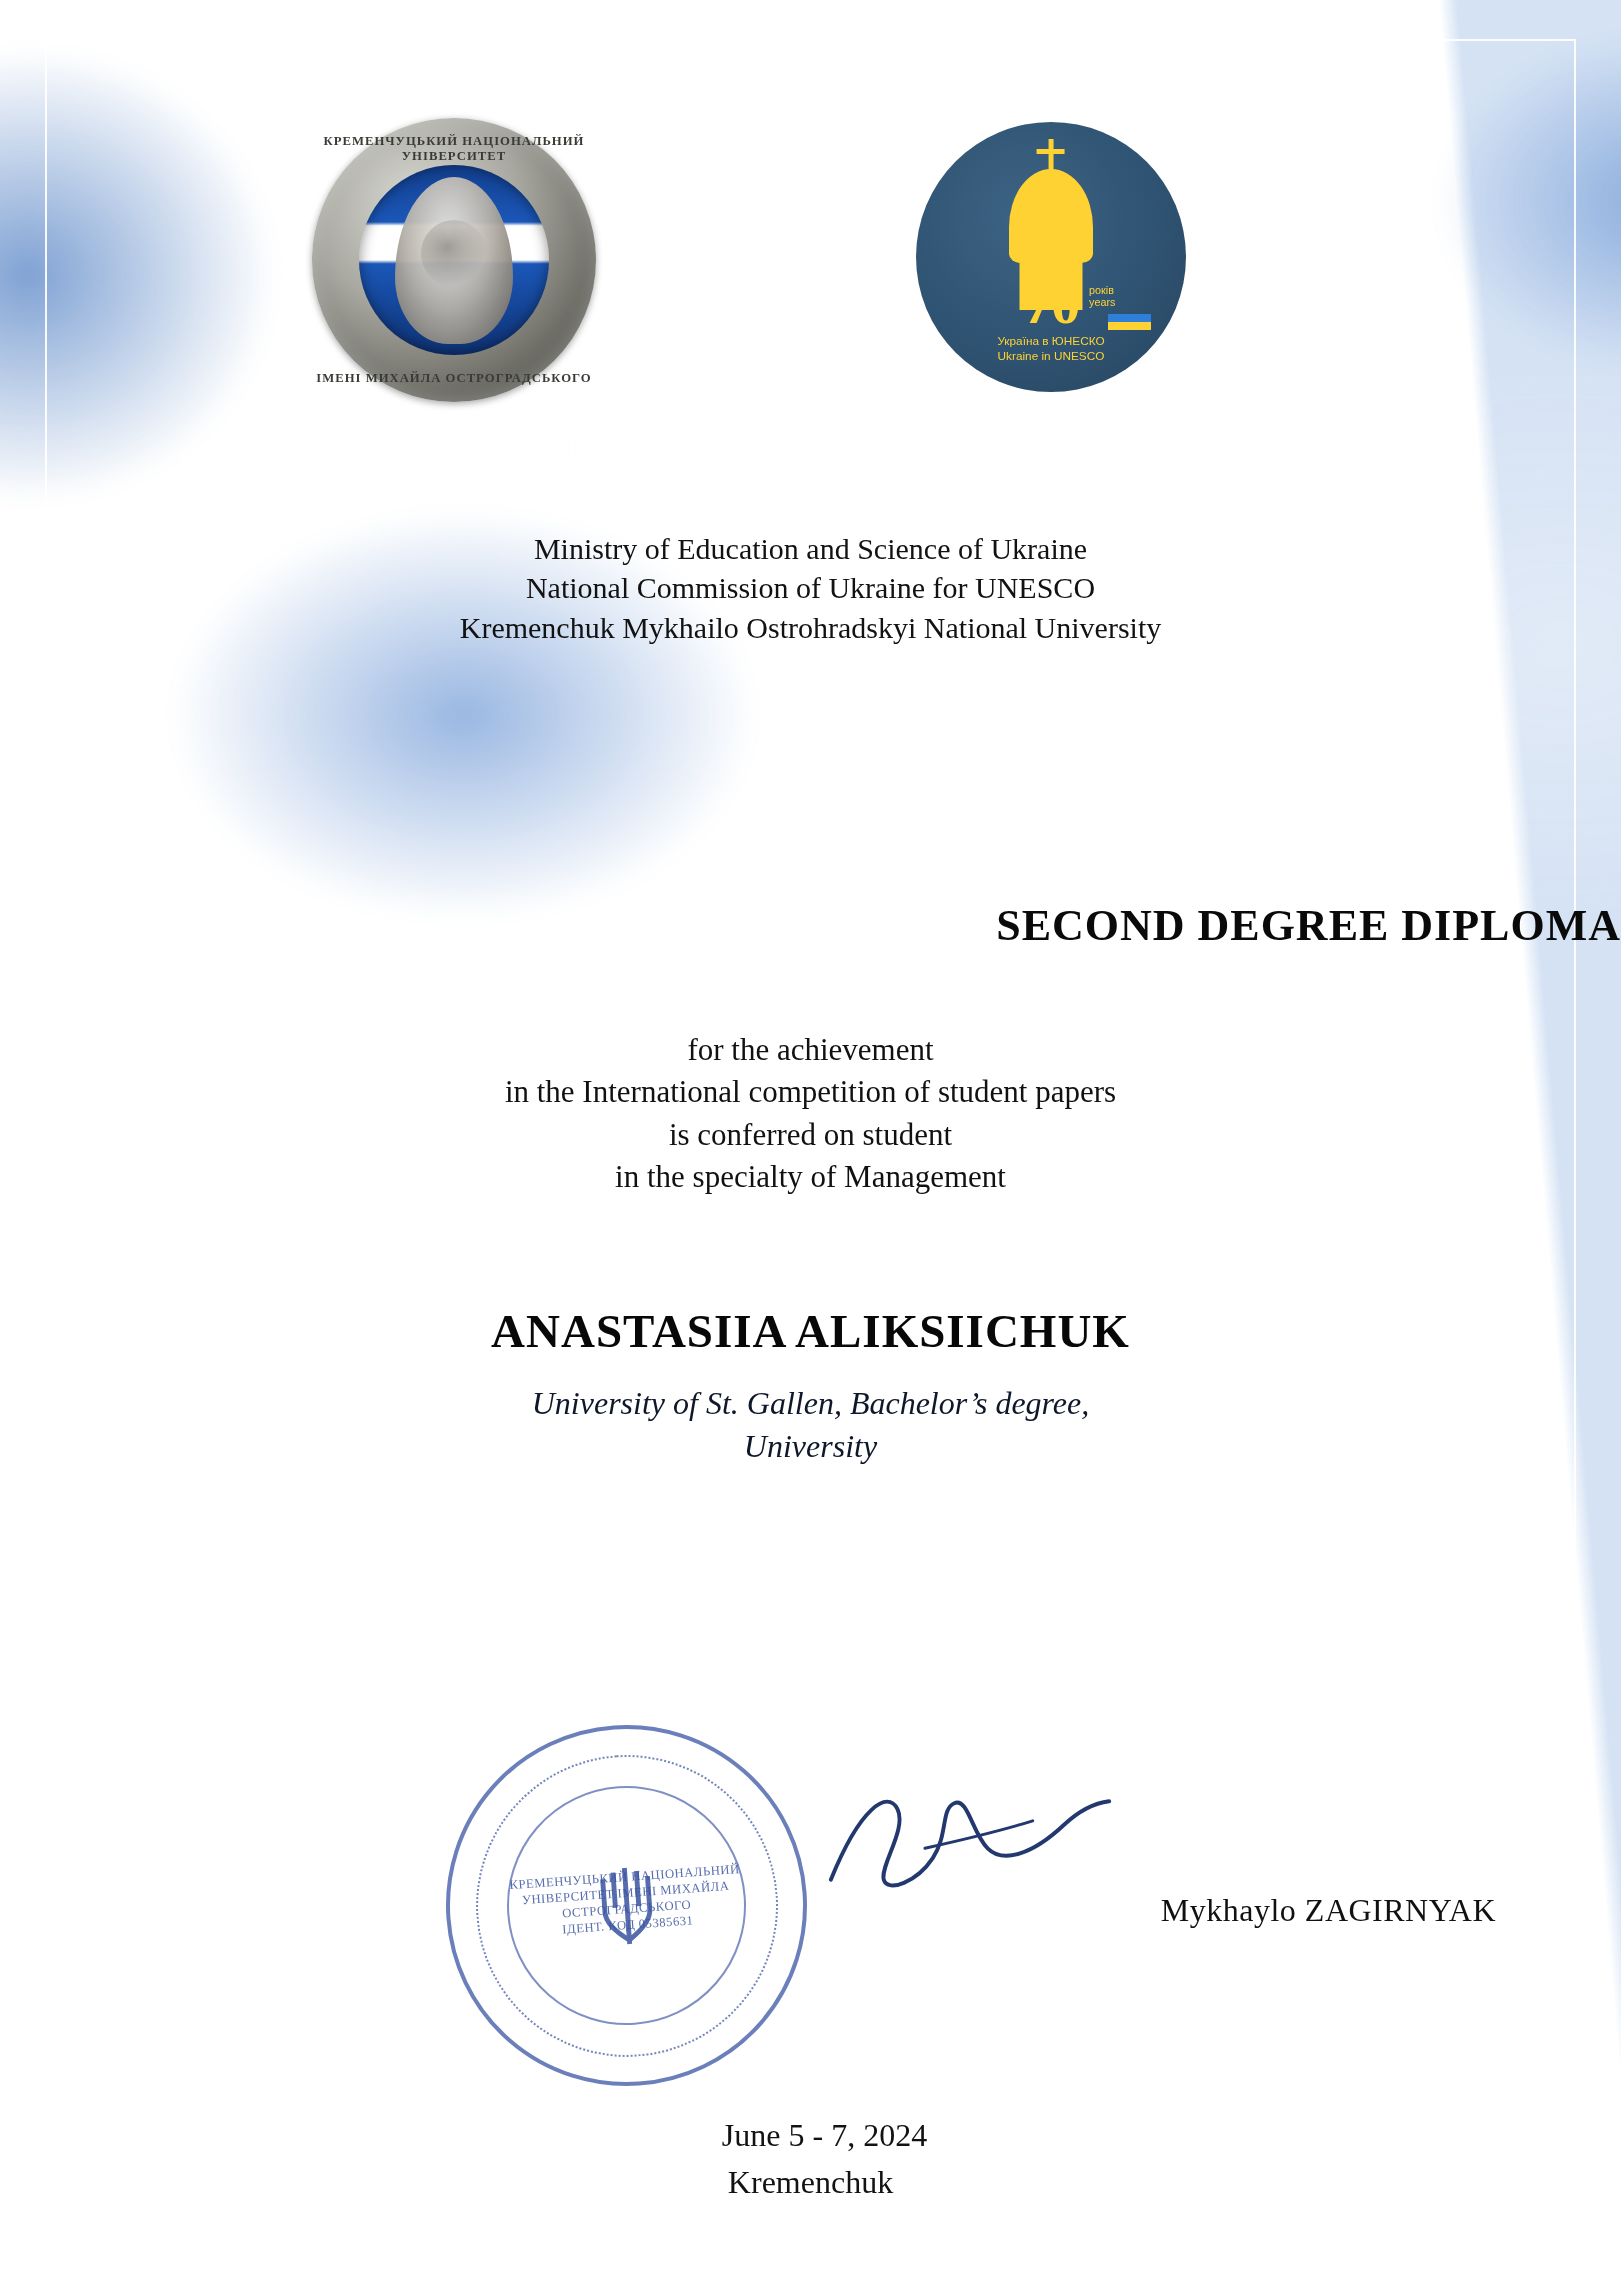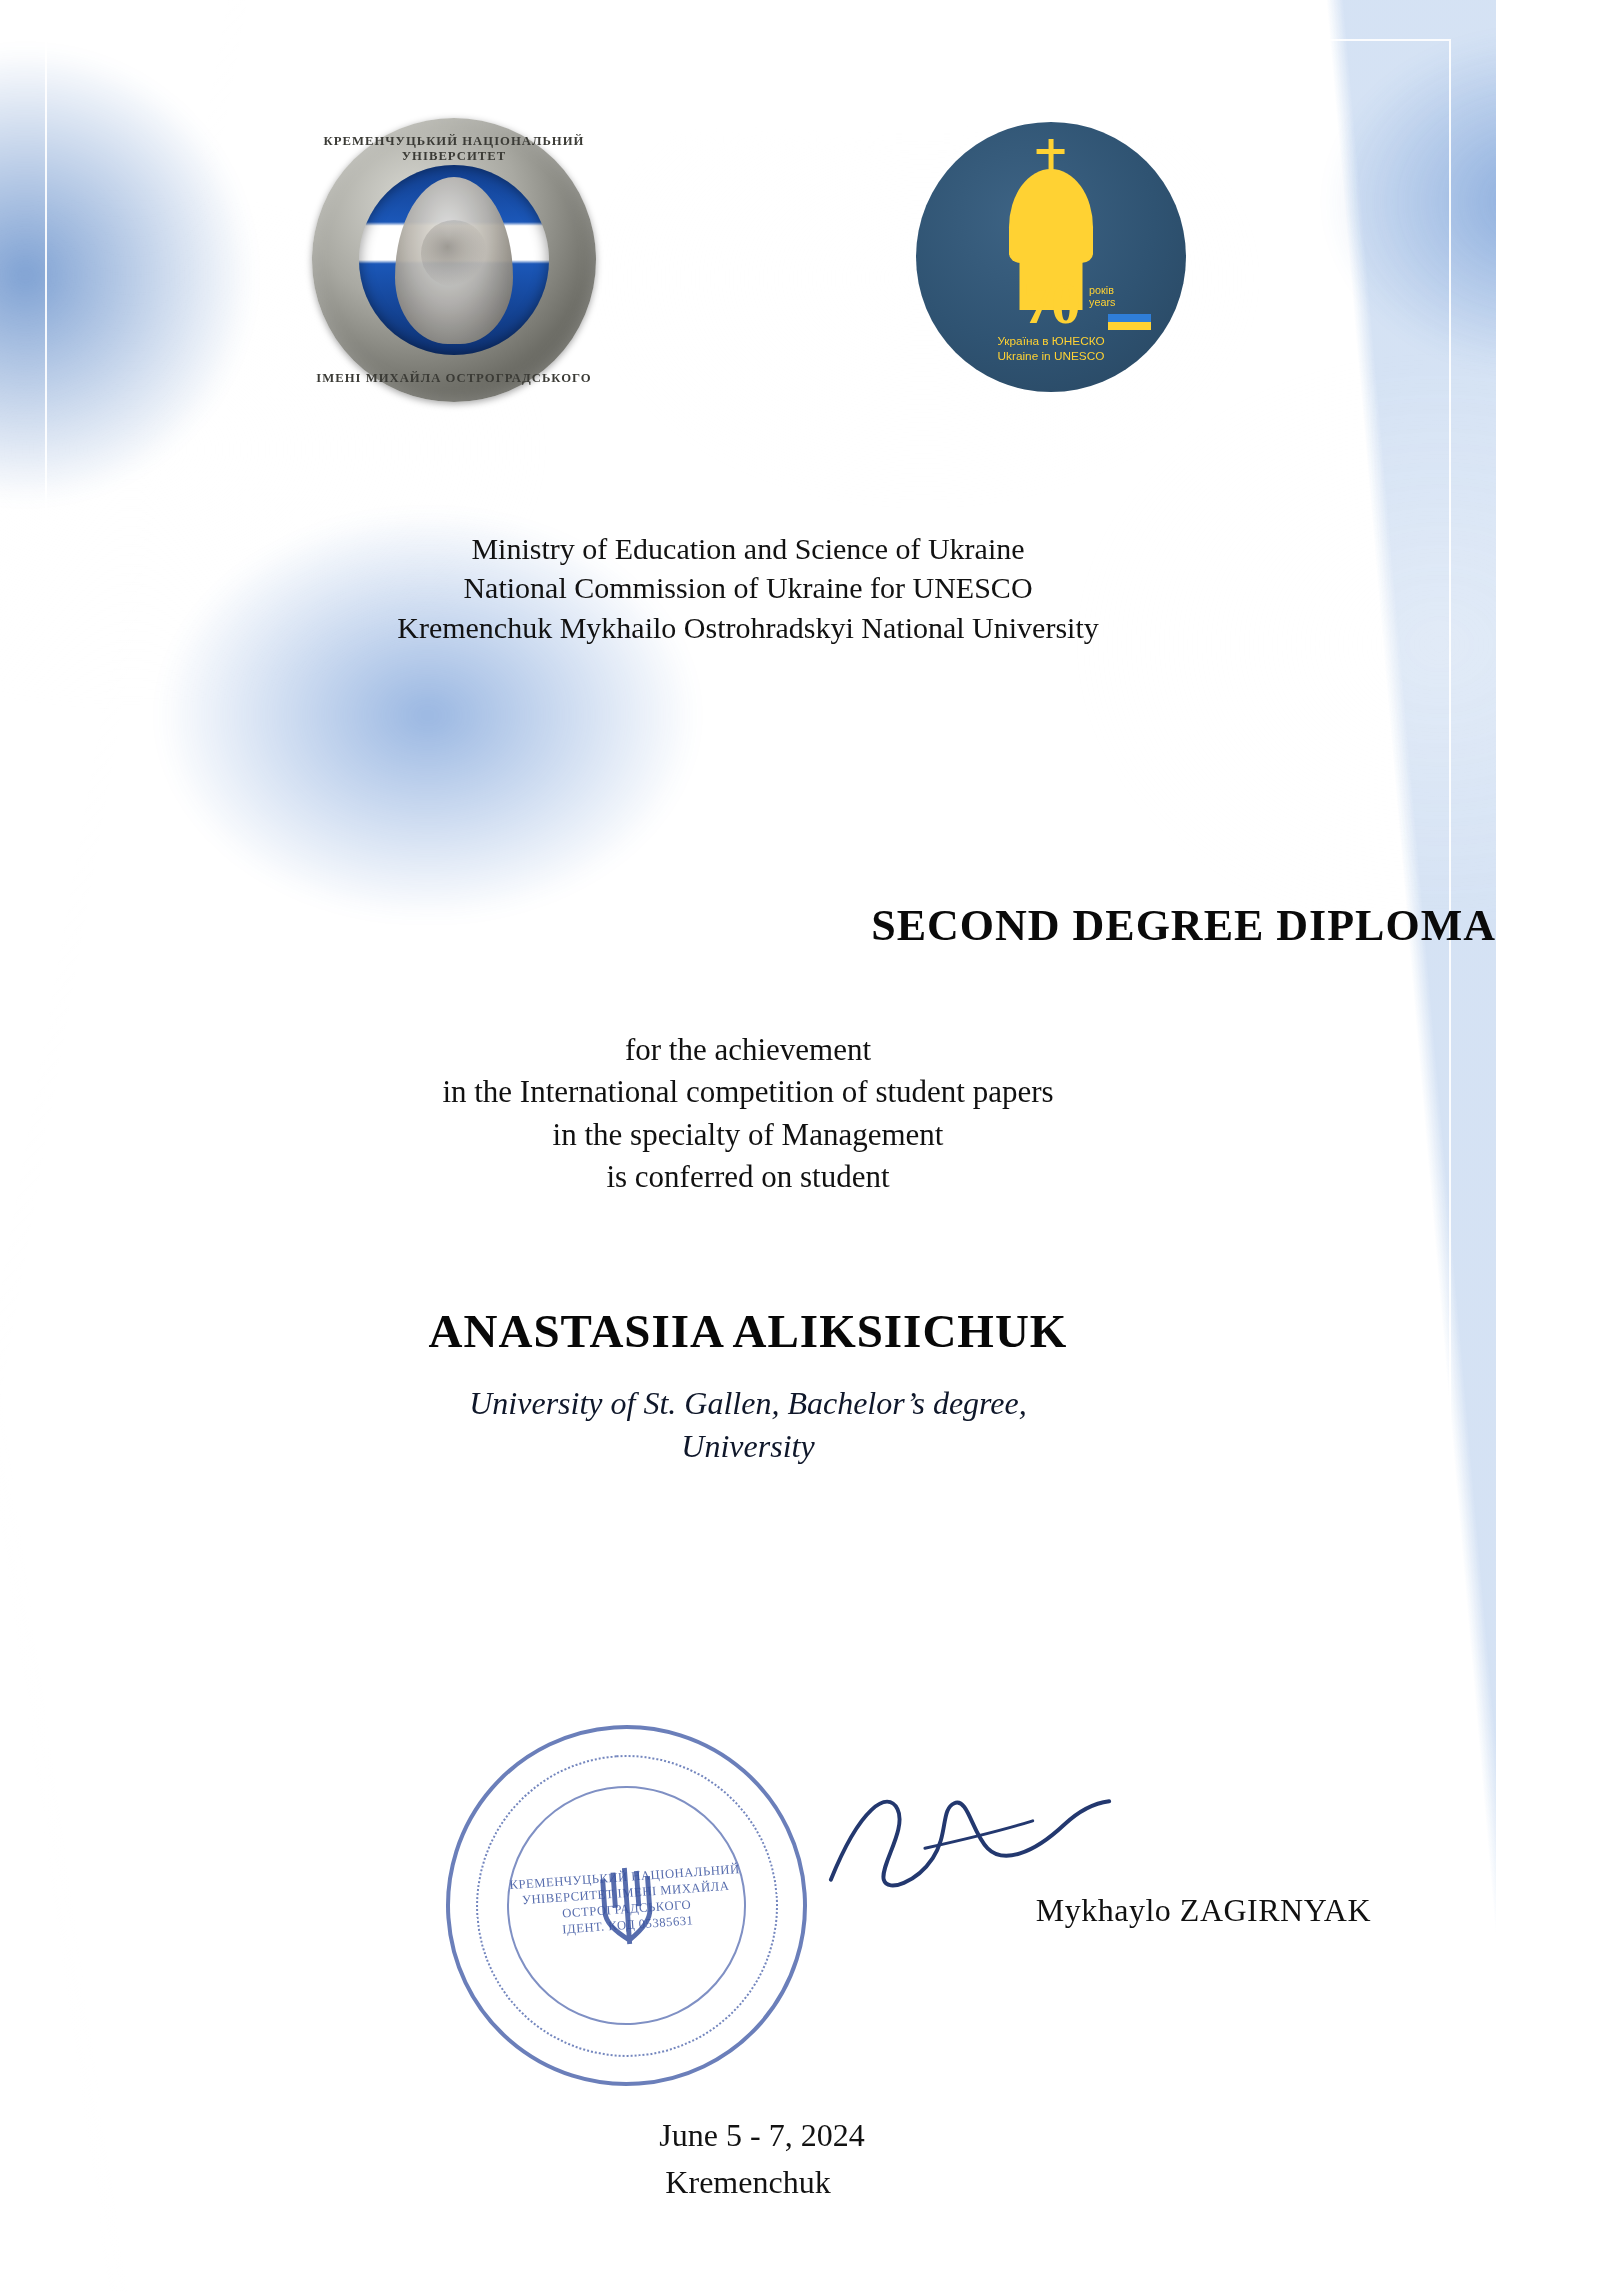--- a/index.html
+++ b/index.html
@@ -8,21 +8,21 @@
   }
   body {
     width: 1621px;
     height: 2293px;
     font-family: "Liberation Serif", serif;
     overflow: hidden;
   }
 
   .certificate {
     position: relative;
-    width: 1496px;
+    width: 1621px;
     height: 2293px;
     box-sizing: border-box;
     background:
       
       radial-gradient(ellipse 70% 30% at 50% 52%, rgba(255,255,255,0.55) 0%, rgba(255,255,255,0.0) 70%),
       radial-gradient(ellipse 50% 20% at 20% 25%, rgba(255,255,255,0.35) 0%, rgba(255,255,255,0) 70%),
       radial-gradient(ellipse 45% 18% at 80% 12%, rgba(255,255,255,0.30) 0%, rgba(255,255,255,0) 70%),
       radial-gradient(ellipse 60% 22% at 35% 72%, rgba(255,255,255,0.28) 0%, rgba(255,255,255,0) 70%),
       linear-gradient(178deg,
         #2f7ed8 0%,
@@ -443,22 +443,22 @@
       <div>Ministry of Education and Science of Ukraine</div>
       <div>National Commission of Ukraine for UNESCO</div>
       <div>Kremenchuk Mykhailo Ostrohradskyi National University</div>
     </div>
 
     <div class="title">SECOND DEGREE DIPLOMA</div>
 
     <div class="body-lines">
       <div>for the achievement</div>
       <div>in the International competition of student papers</div>
+      <div>is conferred on student</div>
       <div>in the specialty of Management</div>
-      <div>is conferred on student</div>
     </div>
 
     <div class="recipient">ANASTASIIA ALIKSIICHUK</div>
     <div class="affiliation">
       <div>University of St. Gallen, Bachelor’s degree,</div>
       <div>University</div>
     </div>
 
 
     <div class="stamp">

